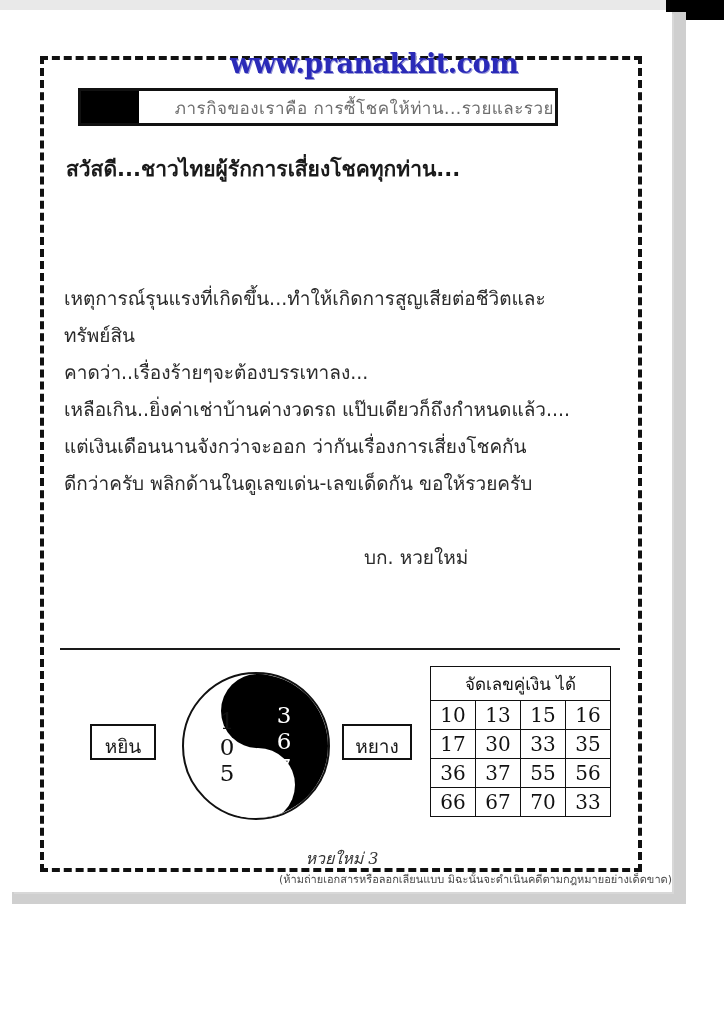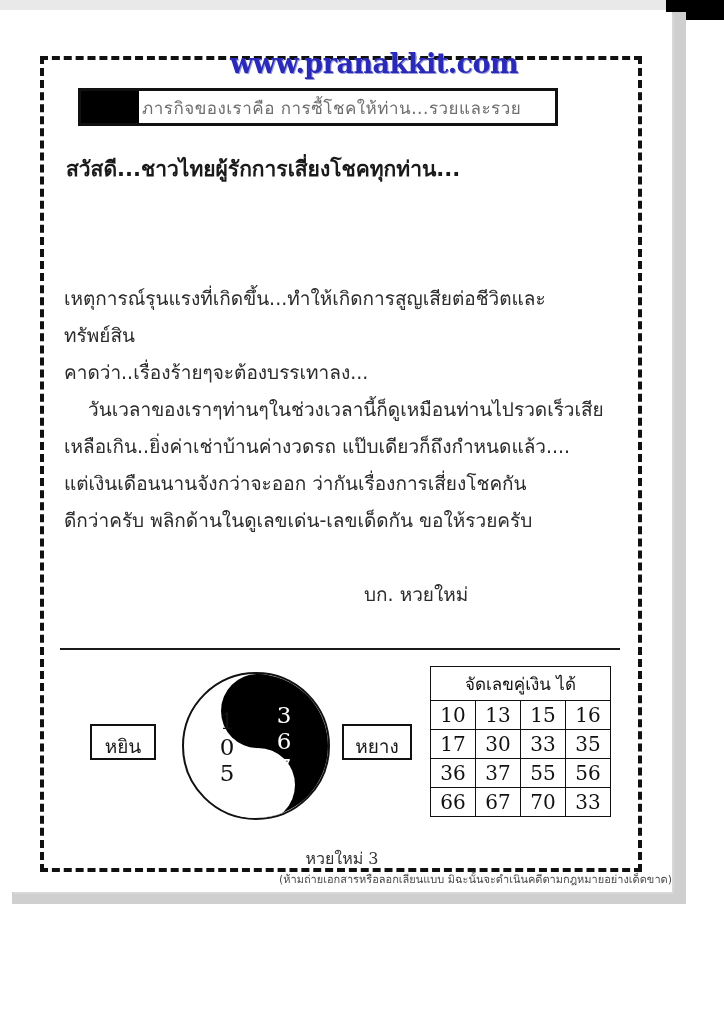--- a/index.html
+++ b/index.html
@@ -81,20 +81,21 @@
   }
   .headline-text {
     position: absolute;
     left: 130px; top: 82px;
     width: 412px;
     font-family: "DejaVu Sans", sans-serif;
     font-size: 17px;
     color: #6e6e6e;
     letter-spacing: 0.5px;
     white-space: nowrap;
+    text-align: right;
   }
   
   .greeting {
     position: absolute;
     left: 54px; top: 140px;
     width: 540px;
     font-size: 21px;
     font-weight: bold;
     color: #1a1a1a;
     letter-spacing: 0px;
@@ -226,20 +227,21 @@
   }
   
   .footer-main {
     position: absolute;
     left: 0; top: 834px;
     width: 660px;
     text-align: center;
     font-family: "DejaVu Serif", serif;
     font-size: 16px;
     color: #333;
+    font-style: italic;
   }
   .footer-note {
     position: absolute;
     left: 0; top: 858px;
     width: 660px;
     text-align: right;
     font-size: 11px;
     color: #4a4a4a;
   }
 </style>
@@ -262,21 +264,20 @@
 
     <div class="headline-box"></div>
     <div class="headline-black"></div>
     <div class="headline-text">ภารกิจของเราคือ การซื้โชคให้ท่าน...รวยและรวย</div>
 
     <div class="greeting">สวัสดี...ชาวไทยผู้รักการเสี่ยงโชคทุกท่าน...</div>
 
     <div class="body-text">
       <p>เหตุการณ์รุนแรงที่เกิดขึ้น...ทำให้เกิดการสูญเสียต่อชีวิตและทรัพย์สิน</p>
       <p>คาดว่า..เรื่องร้ายๆจะต้องบรรเทาลง...</p>
-      <p class="indent">วันเวลาของเราๆท่านๆในช่วงเวลานี้ก็ดูเหมือนท่านไปรวดเร็วเสีย</p>
       <p>เหลือเกิน..ยิ่งค่าเช่าบ้านค่างวดรถ แป๊บเดียวก็ถึงกำหนดแล้ว....</p>
       <p>แต่เงินเดือนนานจังกว่าจะออก  ว่ากันเรื่องการเสี่ยงโชคกัน</p>
       <p>ดีกว่าครับ  พลิกด้านในดูเลขเด่น-เลขเด็ดกัน   ขอให้รวยครับ</p>
       <p>&nbsp;</p>
       <p class="align-signature">บก. หวยใหม่</p>
     </div>
 
     <div class="divider"></div>
 
     <div class="label-box label-yin">

